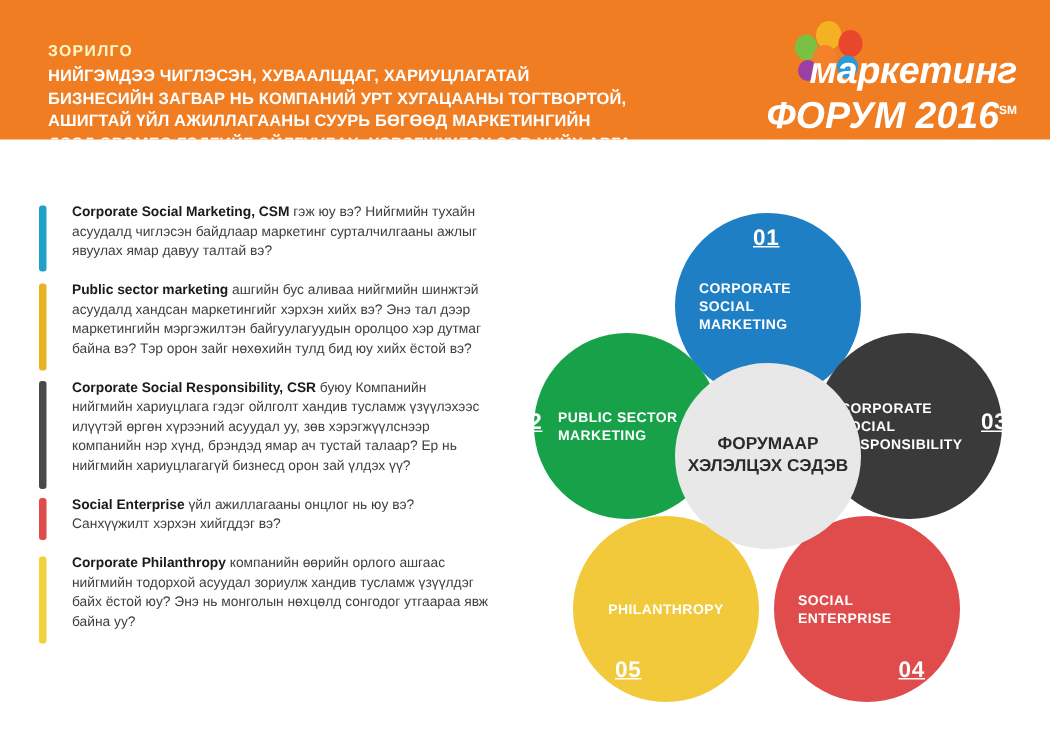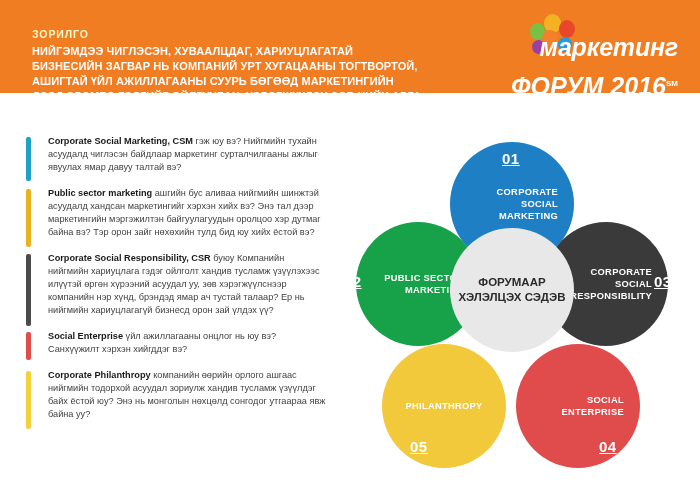--- a/index.html
+++ b/index.html
@@ -37,48 +37,48 @@
   .logo-wrap { position: absolute; right: 22px; top: 14px; width: 220px; height: 92px; }
   .petals { position: absolute; right: 96px; top: 0; width: 54px; height: 44px; }
   .petal { position: absolute; border-radius: 50%; }
   .logo-text {
     position: absolute; right: 0; top: 22px;
     text-align: right;
     color: #ffffff;
   }
   .logo-l1 { font-size: 21px; font-weight: bold; font-style: italic; line-height: 23px; letter-spacing: -.2px; }
   .logo-l2 { font-size: 25px; font-weight: bold; font-style: italic; line-height: 23px; letter-spacing: -.2px; }
-  .logo-l3 { font-size: 25px; font-weight: bold; font-style: italic; line-height: 28px; margin-top: 11px; }
+  .logo-l3 { font-size: 25px; font-weight: bold; font-style: italic; line-height: 28px; margin-top: 1px; }
   .logo-sm { font-size: 8px; vertical-align: super; font-style: normal; font-weight: bold; }
 
   
   .list { position: absolute; left: 26px; top: 135px; width: 300px; }
   .item { position: relative; padding-left: 22px; margin-bottom: 13px; }
   .bar {
     position: absolute; left: 0; top: 2px;
     width: 5px; border-radius: 2px;
   }
   .item-text {
     font-size: 9.2px; line-height: 13px; color: #3f3f3f;
   }
   .item-text b { color: #1a1a1a; }
 
   
   .diagram { position: absolute; left: 336px; top: 128px; width: 352px; height: 352px; }
   .circle {
     position: absolute; border-radius: 50%;
     display: flex; align-items: center; justify-content: center;
-    text-align: right;
+    text-align: left;
     color: #ffffff;
     font-size: 9.3px; font-weight: bold; line-height: 12px;
     letter-spacing: .3px;
   }
   .c-size { width: 124px; height: 124px; }
   .center {
-    position: absolute; left: 114px; top: 100px;
+    position: absolute; left: 114px; top: 114px;
     width: 124px; height: 124px; border-radius: 50%;
     background: #e8e8e8;
     display: flex; align-items: center; justify-content: center;
     text-align: center;
     color: #2b2b2b; font-size: 11.5px; font-weight: bold; line-height: 15px;
   }
   .num {
     position: absolute;
     color: #ffffff; font-size: 15px; font-weight: bold;
     letter-spacing: .5px;

